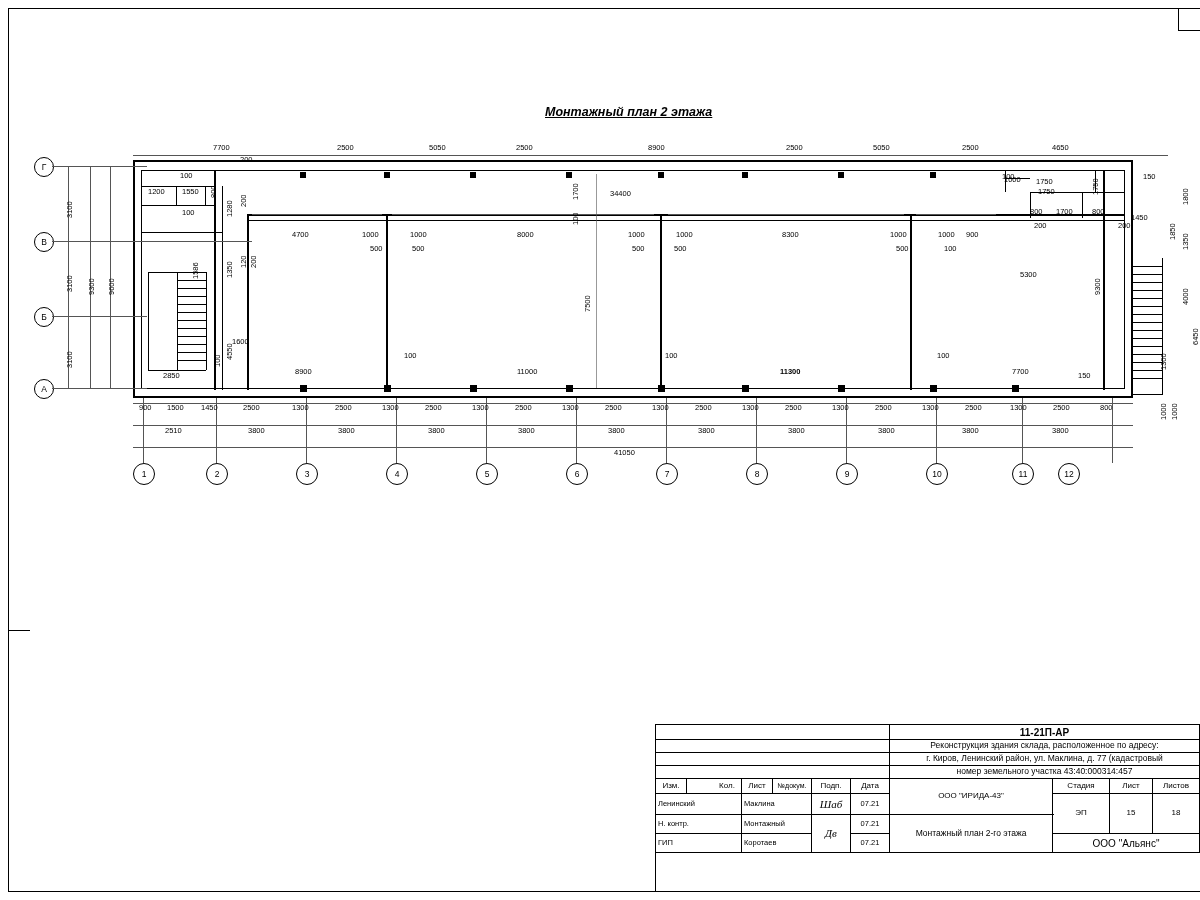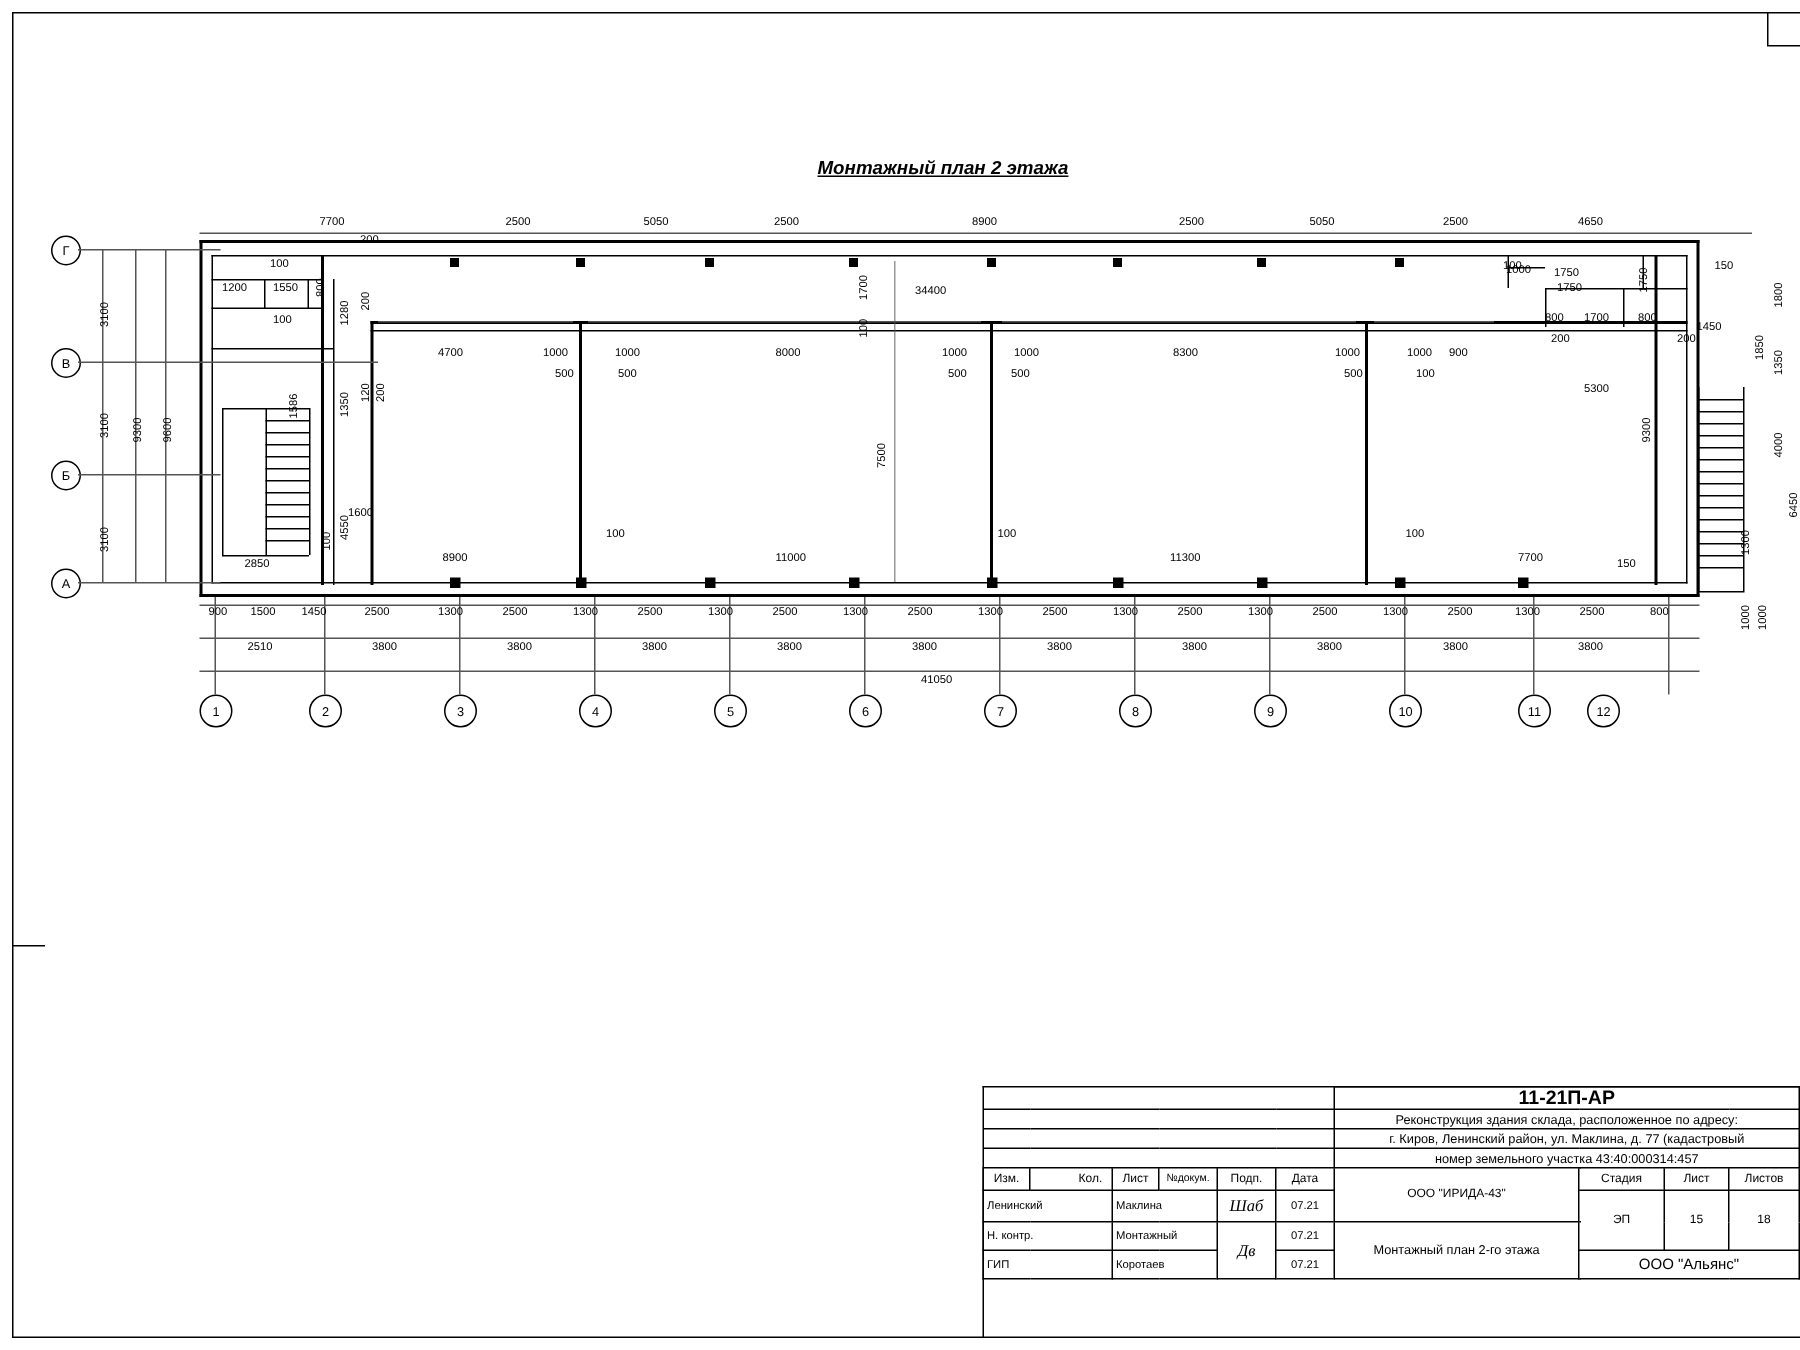--- a/index.html
+++ b/index.html
@@ -283,21 +283,21 @@
   <div class="dimv" style="left:192px;top:279px;">1586</div>
   <div class="dimv" style="left:226px;top:278px;">1350</div>
   <div class="dimv" style="left:240px;top:268px;">120</div>
   <div class="dimv" style="left:250px;top:268px;">200</div>
   <div class="dim" style="left:232px;top:294px;margin-top:44px;">1600</div>
   <div class="dimv" style="left:226px;top:360px;">4550</div>
   <div class="dimv" style="left:214px;top:367px;">100</div>
   <div class="dim" style="left:163px;top:372px;">2850</div>
   <div class="dim" style="left:295px;top:368px;">8900</div>
   <div class="dim" style="left:517px;top:368px;">11000</div>
-  <div class="dim" style="left:780px;top:368px;">11300</div>
+  <div class="dim" style="left:780px;top:368px;font-weight:bold;">11300</div>
   <div class="dim" style="left:1012px;top:368px;">7700</div>
   <div class="dim" style="left:292px;top:231px;">4700</div>
   <div class="dim" style="left:362px;top:231px;">1000</div>
   <div class="dim" style="left:410px;top:231px;">1000</div>
   <div class="dim" style="left:517px;top:231px;">8000</div>
   <div class="dim" style="left:628px;top:231px;">1000</div>
   <div class="dim" style="left:676px;top:231px;">1000</div>
   <div class="dim" style="left:782px;top:231px;">8300</div>
   <div class="dim" style="left:890px;top:231px;">1000</div>
   <div class="dim" style="left:938px;top:231px;">1000</div>
@@ -307,41 +307,41 @@
   <div class="dim" style="left:632px;top:245px;">500</div>
   <div class="dim" style="left:674px;top:245px;">500</div>
   <div class="dim" style="left:896px;top:245px;">500</div>
   <div class="dim" style="left:944px;top:245px;">100</div>
   <div class="dim" style="left:404px;top:352px;">100</div>
   <div class="dim" style="left:665px;top:352px;">100</div>
   <div class="dim" style="left:937px;top:352px;">100</div>
   <div class="dimv" style="left:572px;top:225px;">100</div>
   <div class="dimv" style="left:572px;top:200px;">1700</div>
   <div class="dimv" style="left:584px;top:312px;">7500</div>
-  <div class="dim" style="left:1020px;top:255px;margin-left:36px;">5300</div>
+  <div class="dim" style="left:1020px;top:271px;">5300</div>
   <div class="dim" style="left:1038px;top:188px;">1750</div>
   <div class="dimv" style="left:1092px;top:195px;">1750</div>
   <div class="dim" style="left:1030px;top:208px;">800</div>
   <div class="dim" style="left:1056px;top:208px;">1700</div>
   <div class="dim" style="left:1092px;top:208px;">800</div>
   <div class="dim" style="left:1034px;top:222px;">200</div>
   <div class="dim" style="left:1118px;top:222px;">200</div>
   <div class="dim" style="left:1131px;top:214px;">1450</div>
   <div class="dim" style="left:1078px;top:372px;">150</div>
   <div class="dim" style="left:1004px;top:176px;">1000</div>
   <div class="dim" style="left:1036px;top:178px;">1750</div>
 
   <div class="ln" style="left:655px;top:724px;width:545px;height:1px;"></div>
   <div class="ln" style="left:655px;top:724px;width:1px;height:168px;"></div>
 
   <table class="tb" style="left:655px;top:724px;width:545px;">
     <tbody>
         <tr>
       <td colspan="6" style="height:14px;border-left:none;border-top:none;"></td>
-      <td colspan="6" class="bold" style="height:14px;font-size:13px;">11-21П-АР</td>
+      <td colspan="6" class="bold" style="height:14px;font-size:10px;">11-21П-АР</td>
     </tr>
     <tr>
       <td colspan="6" style="height:12px;border-left:none;"></td>
       <td colspan="6" style="height:12px;font-size:8.5px;">Реконструкция здания склада, расположенное по адресу:</td>
     </tr>
     <tr>
       <td colspan="6" style="height:12px;border-left:none;"></td>
       <td colspan="6" style="height:12px;font-size:8.5px;">г. Киров, Ленинский район, ул. Маклина, д. 77 (кадастровый</td>
     </tr>
     <tr>

